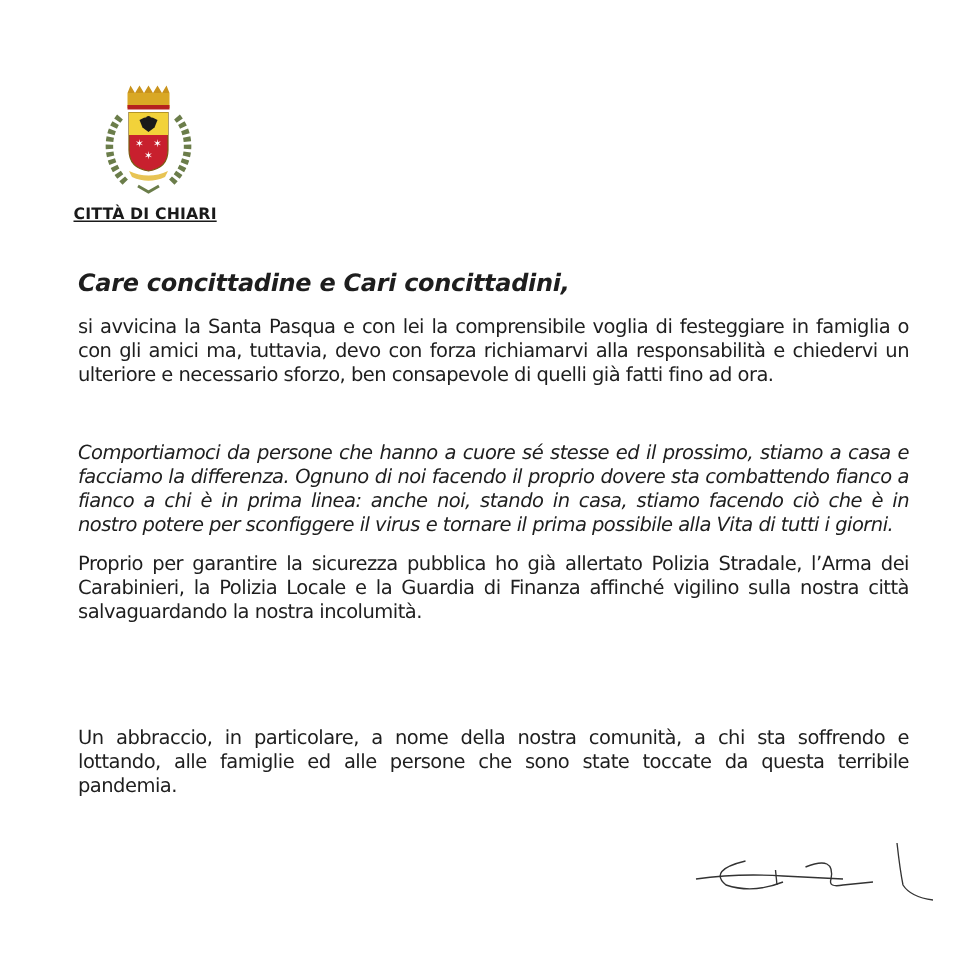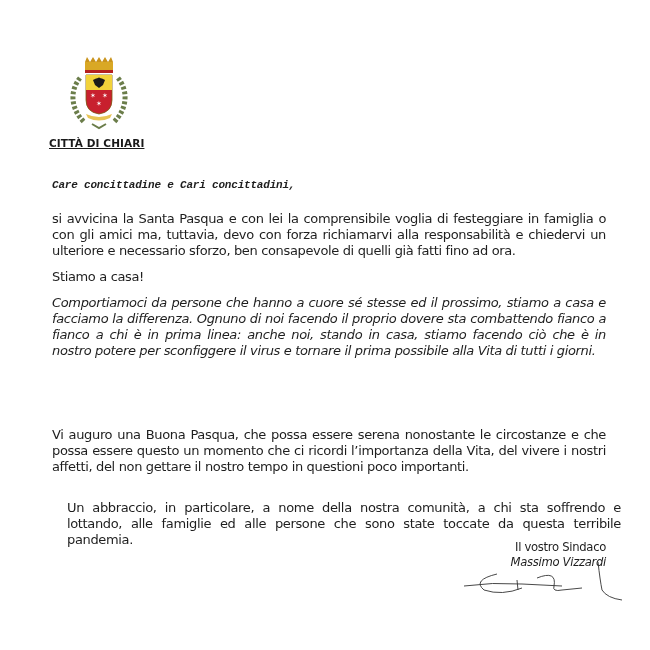--- a/index.html
+++ b/index.html
@@ -4,22 +4,22 @@
   <style>
     html, body { margin: 0; padding: 0; background: #ffffff; }
     body { width: 650px; height: 650px; position: relative; overflow: hidden;
       font-family: "DejaVu Sans", sans-serif; color: #1e1e1e; }
     .page { position: absolute; left: 0; top: 0; width: 650px; height: 650px; background: #fff; }
     .crest { position: absolute; left: 66px; top: 56px; width: 66px; height: 76px; }
     .city-name { position: absolute; left: 49px; top: 137px; font-size: 10.5px; font-weight: bold;
       letter-spacing: 0.1px; color: #1a1a1a; white-space: nowrap; text-decoration: underline; }
     .body-text { position: absolute; left: 52px; width: 554px; font-size: 13px; line-height: 16px;
       letter-spacing: -0.35px; text-align: justify; }
-    .salutation { position: absolute; left: 52px; top: 179px; font-size: 11px; font-weight: bold;
-      font-style: italic; letter-spacing: -0.2px; white-space: nowrap; font-family: Liberation Mono, monospace; }
+    .salutation { position: absolute; left: 52px; top: 179px; font-size: 16px; font-weight: bold;
+      font-style: italic; letter-spacing: -0.2px; white-space: nowrap; }
     .p1 { top: 211px; }
     .p2 { top: 269px; }
     .p3 { top: 295px; font-style: italic; }
     .p4 { top: 369px; }
     .p5 { top: 427px; }
     .p6 { top: 485px; }
     .signoff { position: absolute; right: 44px; top: 540px; text-align: right; font-size: 11.6px;
       line-height: 15px; letter-spacing: -0.3px; }
     .signoff .name { font-style: italic; }
     .signature { position: absolute; left: 462px; top: 560px; width: 160px; height: 45px; }
@@ -50,29 +50,24 @@
 
     <path d="M20 58 Q33 64 46 58 L44 62 Q33 67 22 62 Z" fill="#e8c454"></path>
     <path d="M26 68 L33 72 L40 68" stroke="#6b7d4a" stroke-width="2" fill="none"></path>
   </svg>
 
   <div class="city-name">CITTÀ DI CHIARI</div>
 
   <div class="salutation">Care concittadine e Cari concittadini,</div>
 
   <p class="body-text p1" style="margin:0">si avvicina la Santa Pasqua e con lei la comprensibile voglia di festeggiare in famiglia o con gli amici ma, tuttavia, devo con forza richiamarvi alla responsabilità e chiedervi un ulteriore e necessario sforzo, ben consapevole di quelli già fatti fino ad ora.</p>
-  <p class="body-text p2" style="margin:0">Stiamo a casa!</p>
   <p class="body-text p3" style="margin:0">Comportiamoci da persone che hanno a cuore sé stesse ed il prossimo, stiamo a casa e facciamo la differenza. Ognuno di noi facendo il proprio dovere sta combattendo fianco a fianco a chi è in prima linea: anche noi, stando in casa, stiamo facendo ciò che è in nostro potere per sconfiggere il virus e tornare il prima possibile alla Vita di tutti i giorni.</p>
-  <p class="body-text p5" style="margin:0">Vi auguro una Buona Pasqua, che possa essere serena nonostante le circostanze e che possa essere questo un momento che ci ricordi l’importanza della Vita, del vivere i nostri affetti, del non gettare il nostro tempo in questioni poco importanti.</p>
-  <p class="body-text p6" style="margin:15px">Un abbraccio, in particolare, a nome della nostra comunità, a chi sta soffrendo e lottando, alle famiglie ed alle persone che sono state toccate da questa terribile pandemia.</p>
+  <p class="body-text p4" style="margin:0">Proprio per garantire la sicurezza pubblica ho già allertato Polizia Stradale, l’Arma dei Carabinieri, la Polizia Locale e la Guardia di Finanza affinché vigilino sulla nostra città salvaguardando la nostra incolumità.</p>
+  <p class="body-text p6" style="margin:0">Un abbraccio, in particolare, a nome della nostra comunità, a chi sta soffrendo e lottando, alle famiglie ed alle persone che sono state toccate da questa terribile pandemia.</p>
 
-  <div class="signoff">
-    <div>Il vostro Sindaco</div>
-    <div class="name">Massimo Vizzardi</div>
-  </div>
 
   <svg class="signature" viewBox="0 0 160 45">
     <path d="M2 26 Q30 22 60 24 Q80 25 100 26" stroke="#333" stroke-width="0.9" fill="none"></path>
     <path d="M35 14 Q10 20 22 30 Q40 36 60 28" stroke="#333" stroke-width="0.9" fill="none"></path>
     <path d="M55 20 L56 30" stroke="#333" stroke-width="0.9" fill="none"></path>
     <path d="M75 18 Q95 10 92 26 Q90 32 100 30 L120 28" stroke="#333" stroke-width="0.9" fill="none"></path>
     <path d="M136 2 Q138 20 140 30 Q145 38 160 40" stroke="#333" stroke-width="0.9" fill="none"></path>
   </svg>
 
 </div>

